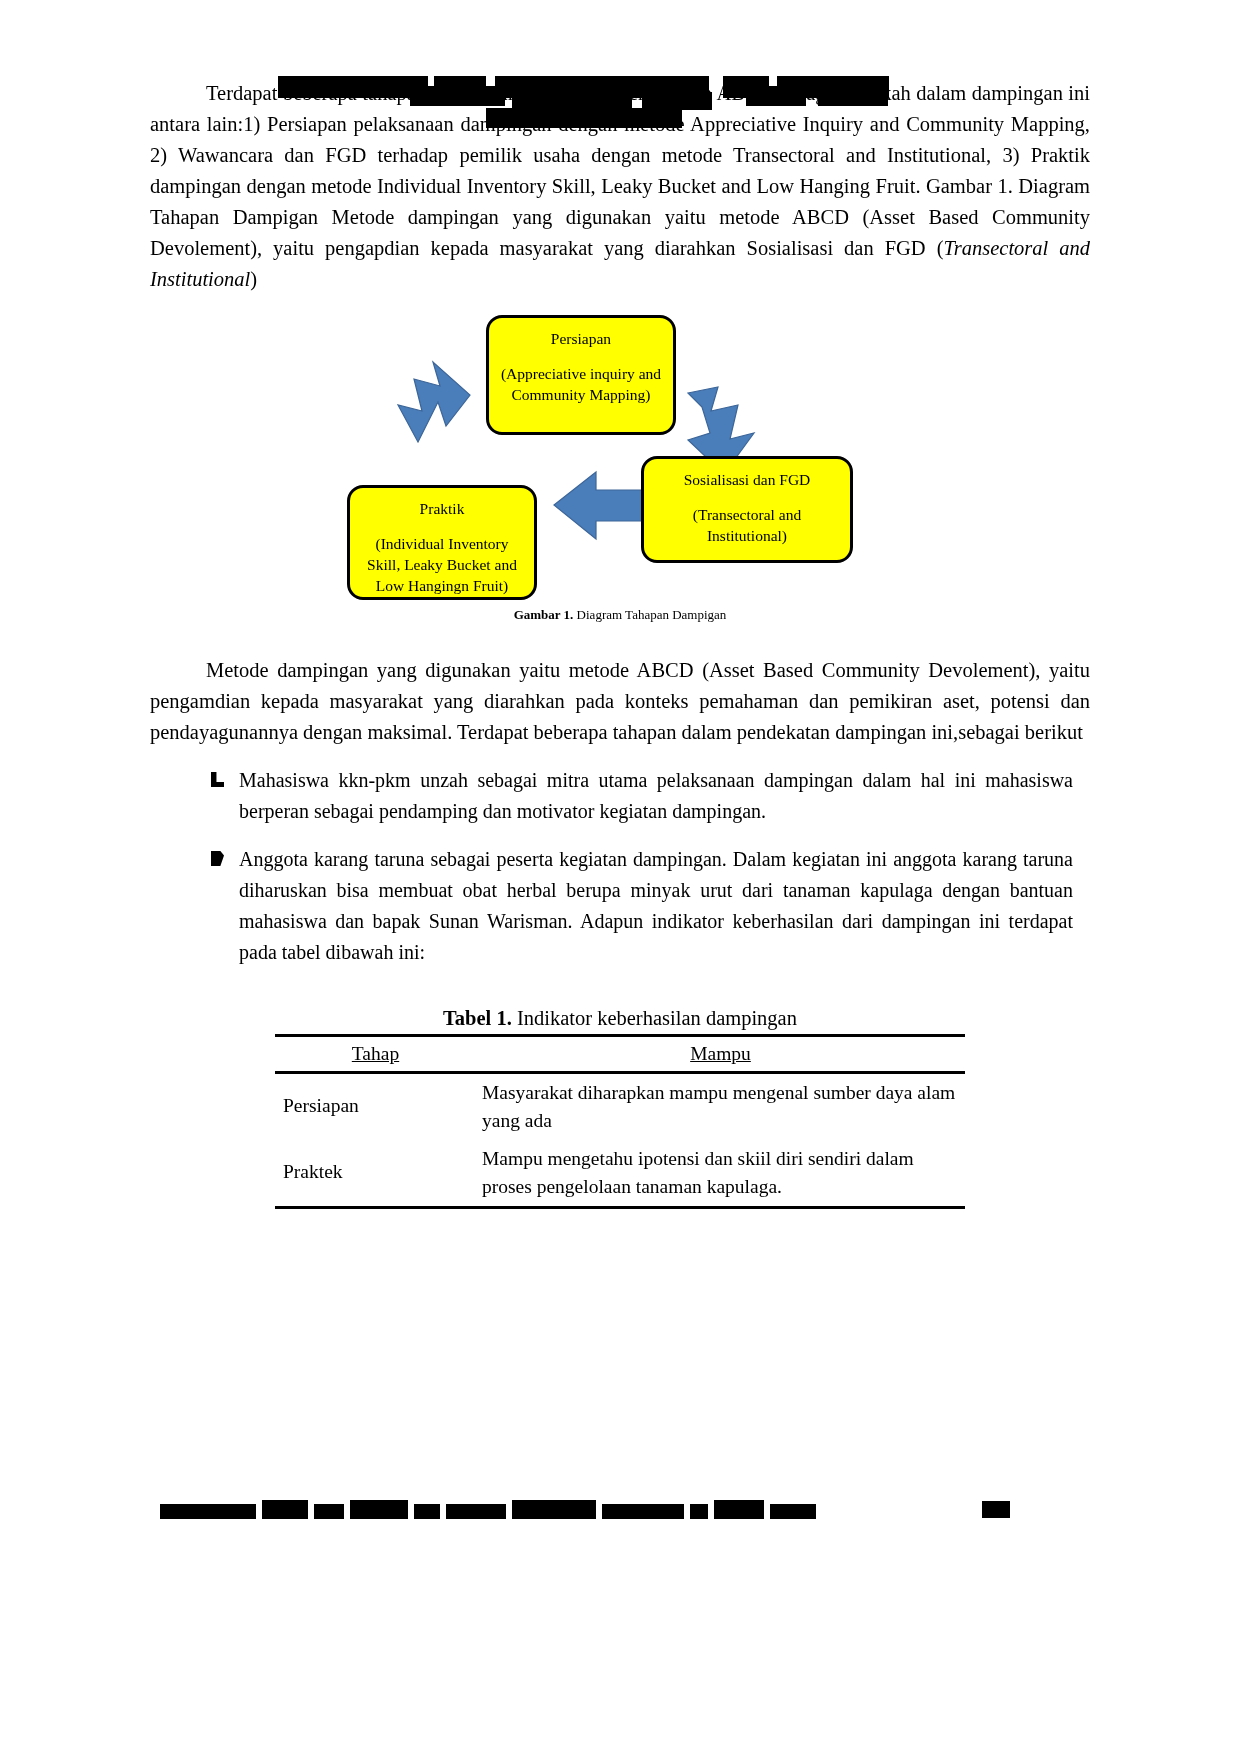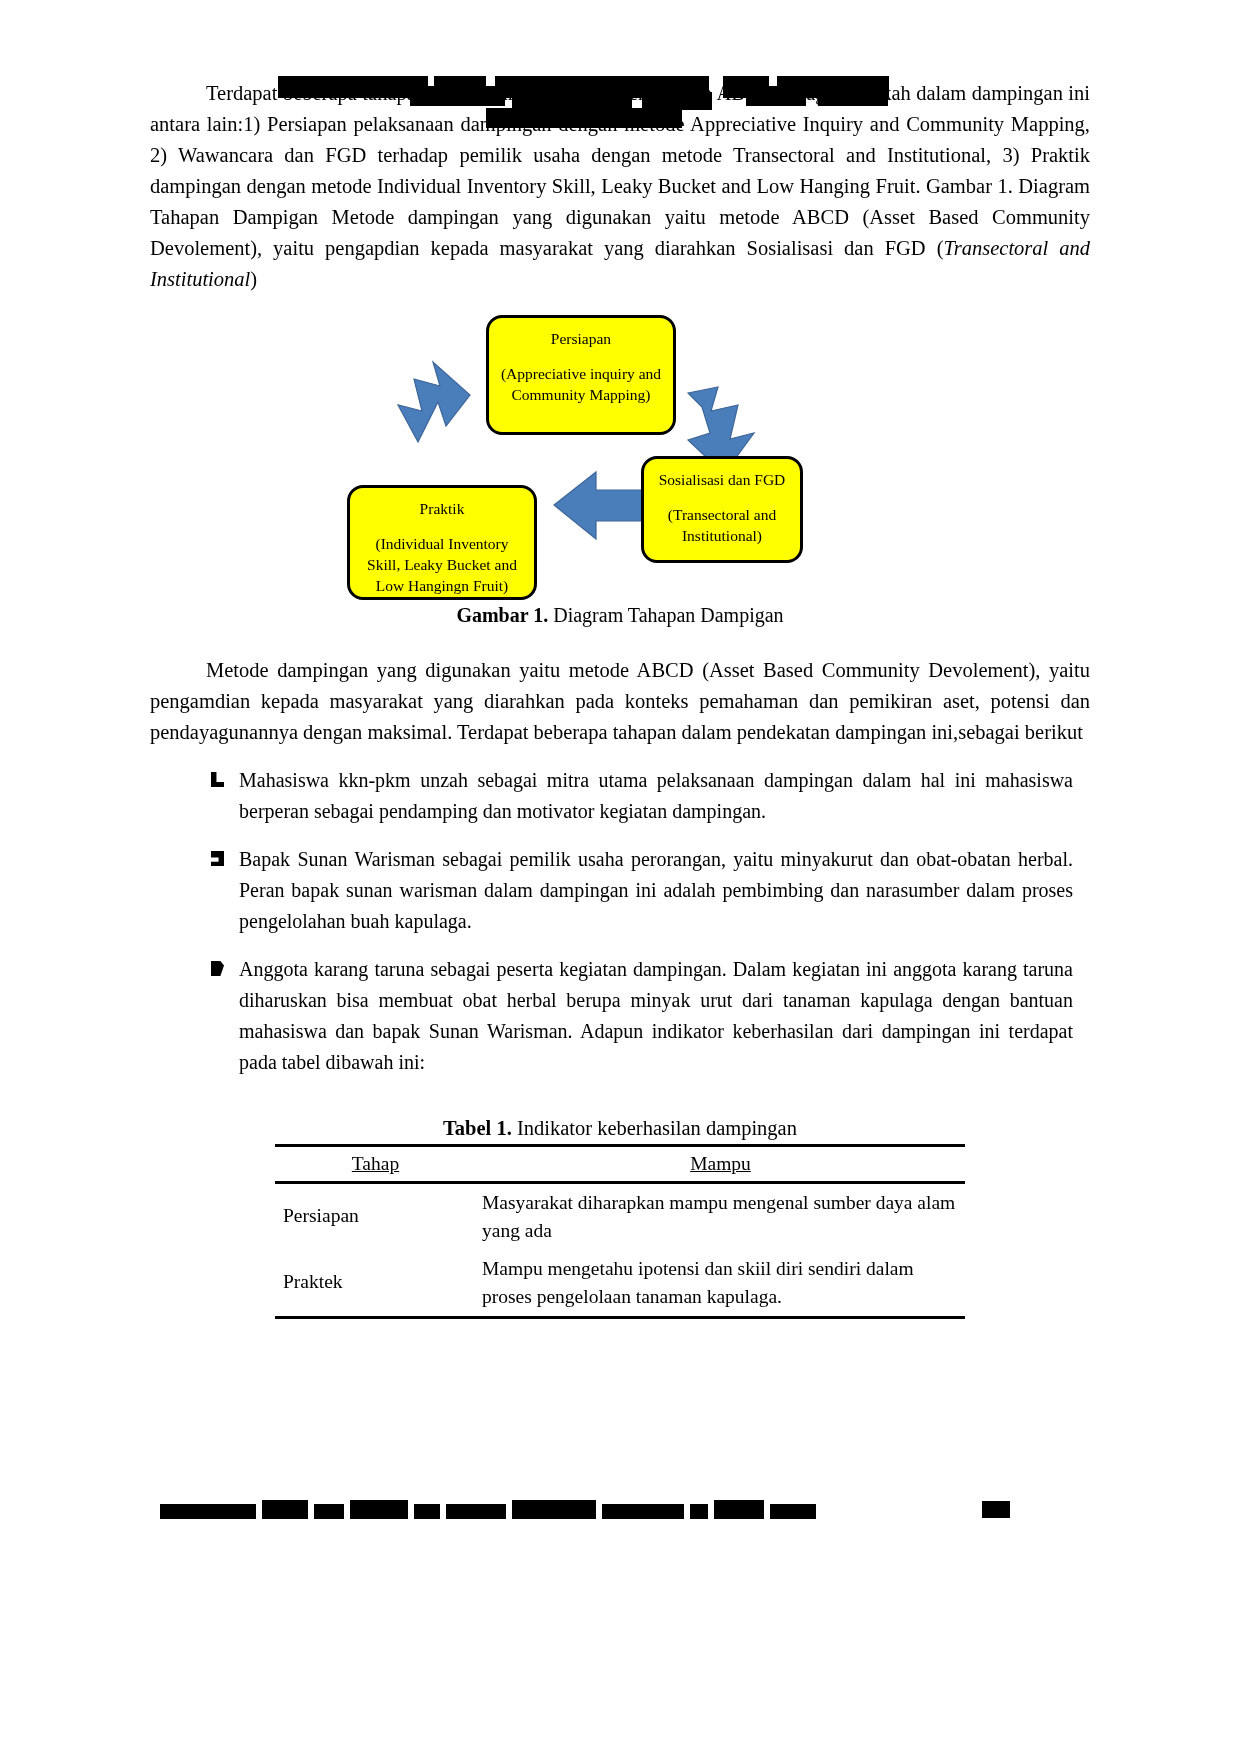--- a/index.html
+++ b/index.html
@@ -61,31 +61,31 @@
     padding: 10px 8px 8px 8px;
     font-family: "Liberation Serif", "DejaVu Serif", serif;
   }
   .node .node-title { display: block; margin-bottom: 14px; }
   .node .node-sub { display: block; }
 
   .node-persiapan {
     left: 336px; top: 6px; width: 190px; height: 120px;
   }
   .node-sosialisasi {
-    left: 491px; top: 147px; width: 162px; height: 107px;
+    left: 491px; top: 147px; width: 212px; height: 107px;
   }
   .node-praktik {
     left: 197px; top: 140px; width: 190px; height: 115px; margin-top: 36px;
   }
 
   .arrow-svg { position: absolute; left: 0; top: 0; }
 
   .fig-caption {
     text-align: center;
-    font-size: 20px;
+    font-size: 13px;
     line-height: 28px;
     margin: 2px 0 0 0;
   }
   .fig-caption b { font-weight: bold; }
 
   
   ul.bullets {
     list-style: none;
     margin: 0;
     padding: 0;
@@ -201,24 +201,20 @@
   <p class="fig-caption">
     <b>Gambar 1.</b><span> Diagram Tahapan Dampigan</span>
   </p>
 
   <p class="body-text" style="margin-top:26px;">Metode dampingan yang digunakan yaitu metode ABCD (Asset Based Community Devolement), yaitu pengamdian kepada masyarakat yang diarahkan pada konteks pemahaman dan pemikiran aset, potensi dan pendayagunannya dengan maksimal. Terdapat beberapa tahapan dalam pendekatan dampingan ini,sebagai berikut</p>
 
   <ul class="bullets" style="margin-top:4px;">
     <li>
       <span class="bullet-mark mark-a"></span>
       <span>Mahasiswa kkn-pkm unzah sebagai mitra utama pelaksanaan dampingan dalam hal ini mahasiswa berperan sebagai pendamping dan motivator kegiatan dampingan.</span>
-    </li>
-    <li>
-      <span class="bullet-mark mark-b"></span>
-      <span>Bapak Sunan Warisman sebagai pemilik usaha perorangan, yaitu minyakurut dan obat-obatan herbal. Peran bapak sunan warisman dalam dampingan ini adalah pembimbing dan  narasumber dalam proses pengelolahan buah kapulaga.</span>
     </li>
     <li>
       <span class="bullet-mark mark-c"></span>
       <span>Anggota karang taruna sebagai peserta kegiatan dampingan. Dalam kegiatan ini anggota karang taruna diharuskan bisa membuat obat herbal berupa minyak urut dari tanaman kapulaga dengan bantuan mahasiswa dan bapak Sunan Warisman. Adapun indikator keberhasilan dari dampingan ini terdapat pada tabel dibawah ini:</span>
     </li>
   </ul>
 
   <p class="table-caption" style="margin-top:36px;">
     <b>Tabel 1.</b><span> Indikator keberhasilan dampingan</span>
   </p>

